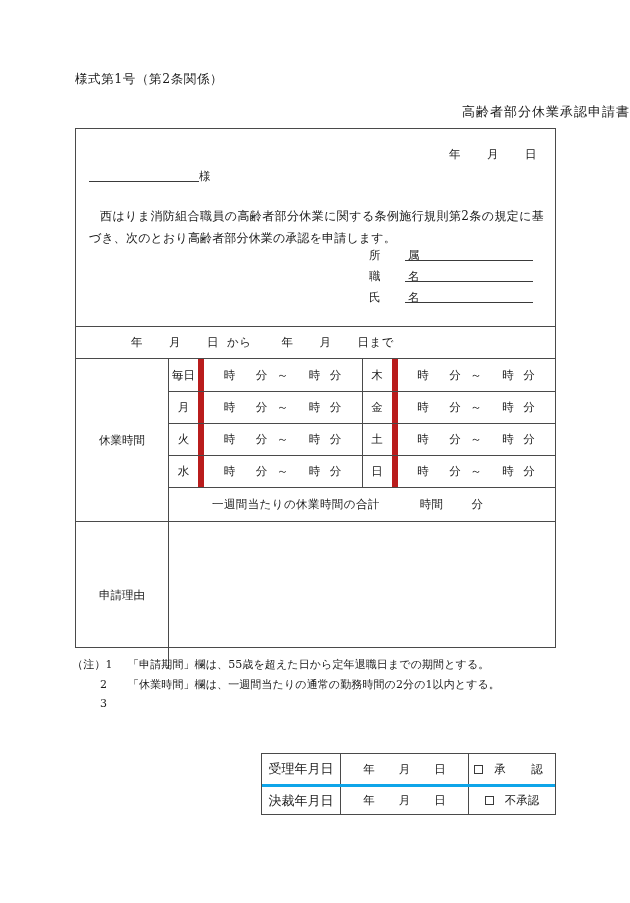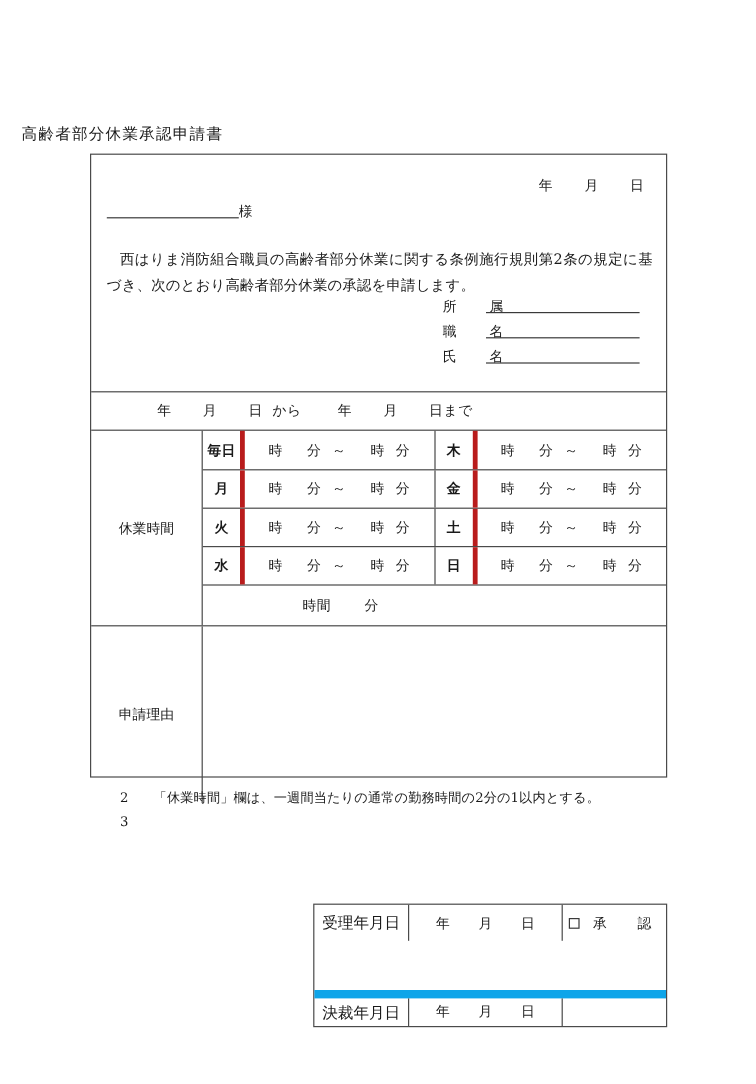--- a/index.html
+++ b/index.html
@@ -23,21 +23,21 @@
     top: 71px;
     font-size: 12.5px;
     letter-spacing: 0.6px;
     white-space: nowrap;
   }
   .doc-title {
     position: absolute;
     left: 0;
     top: 103px;
     width: 630px;
-    text-align: left;
+    text-align: right;
     font-size: 13px;
     letter-spacing: 1px;
     padding-left: 18px;
     white-space: nowrap;
   }
 
   
   .main-frame {
     position: absolute;
     left: 75px;
@@ -143,26 +143,25 @@
     justify-content: center;
     font-size: 11.5px;
   }
   .hours-right { flex: 1; }
 
   .day-row { display: flex; height: 32px; }
   .day-row + .day-row { border-top: 1px solid #4a4a4a; }
 
   .day-cell {
     width: 35px;
-    border-right: 4px solid #b91c1c;
-    display: flex;
-    align-items: center;
-    justify-content: center;
-    font-size: 11.5px;
-    font-weight: bold;
+    border-right: 6px solid #b91c1c;
+    display: flex;
+    align-items: center;
+    justify-content: center;
+    font-size: 11.5px;
   }
   .time-cell {
     flex: 1;
     display: flex;
     align-items: center;
     justify-content: center;
     font-size: 11.5px;
     white-space: nowrap;
     letter-spacing: 0.5px;
   }
@@ -223,21 +222,21 @@
 
   
   .approval {
     position: absolute;
     left: 261px;
     top: 753px;
     width: 295px;
     border: 1px solid #4a4a4a;
   }
   .ap-row { display: flex; height: 30px; }
-  .ap-row + .ap-row { border-top: 7px solid #0ea5e9; margin-top: 41px; }
+  .ap-row + .ap-row { border-top: 3px solid #0ea5e9; }
   .ap-label {
     width: 79px;
     border-right: 1px solid #4a4a4a;
     display: flex;
     align-items: center;
     justify-content: center;
     font-size: 13px;
   }
   .ap-date {
     width: 128px;
@@ -265,20 +264,21 @@
     margin-right: 11px;
     vertical-align: 0px;
   }
   .sp-approve { letter-spacing: 7px; }
 </style>
 </head>
 <body>
 
 <div class="page">
 
+  <div class="form-code">様式第1号（第2条関係）</div>
   <div class="doc-title">高齢者部分休業承認申請書</div>
 
   <div class="main-frame">
 
     <div class="upper-area">
 
       <div class="date-line">
         <span>年</span><span class="d-gap"></span><span>月</span><span class="d-gap"></span><span>日</span>
       </div>
 
@@ -427,36 +427,41 @@
               <span class="sp2"></span>
               <span>～</span>
               <span class="sp3"></span>
               <span>時</span>
               <span class="sp4"></span>
               <span>分</span>
           </div>
         </div>
 
         <div class="total-row">
+          <span>一週間当たりの休業時間の合計</span>
             <span class="gap1"></span>
             <span>時間</span>
             <span class="gap2"></span>
             <span>分</span>
         </div>
       </div>
     </div>
 
     <div class="reason-block">
       <div class="reason-label">申請理由</div>
       <div class="reason-field"></div>
     </div>
 
   </div>
 
   <div class="notes">
+    <div class="note-item">
+      <div class="note-marker">（注）1</div>
+      <div class="note-text">「申請期間」欄は、55歳を超えた日から定年退職日までの期間とする。</div>
+    </div>
     <div class="note-item">
       <div class="note-marker indented">2</div>
       <div class="note-text">「休業時間」欄は、一週間当たりの通常の勤務時間の2分の1以内とする。</div>
     </div>
     <div class="note-item">
       <div class="note-marker indented">3</div>
     </div>
   </div>
 
   <div class="approval">
@@ -476,16 +481,20 @@
     </div>
     <div class="ap-row">
       <div class="ap-label">決裁年月日</div>
       <div class="ap-date">
         <span>年</span>
           <span class="g"></span>
           <span>月</span>
           <span class="g"></span>
           <span>日</span>
       </div>
+      <div class="ap-check">
+        <span class="checkbox"></span>
+          <span>不承認</span>
+      </div>
     </div>
   </div>
 
 </div>
 
 </body></html>

